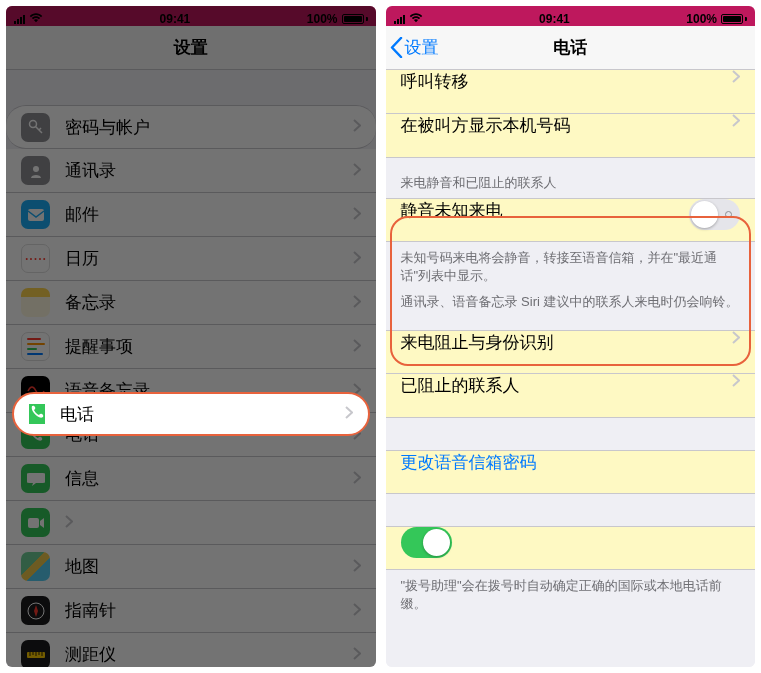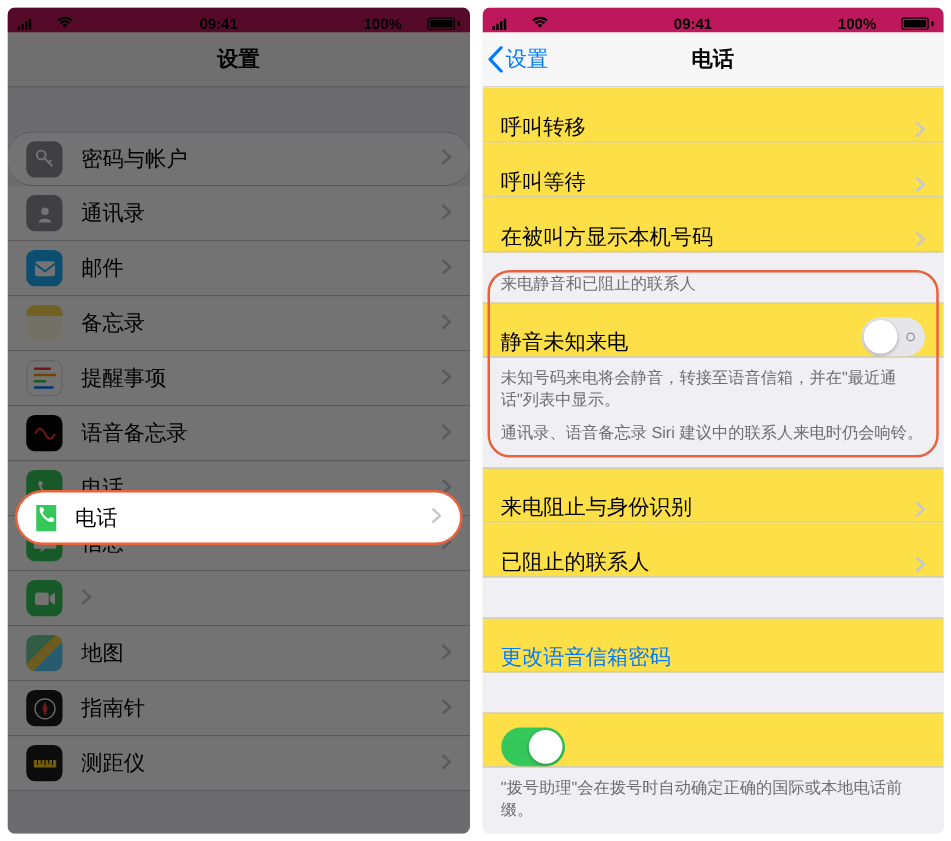--- a/index.html
+++ b/index.html
@@ -44,21 +44,21 @@
     font-size: 12px;
     font-weight: 600;
     color: #000;
     background: #be185d;
     position: relative;
     z-index: 2;
   }
   .status-left, .status-right {
     display: flex;
     align-items: center;
-    gap: 20px;
+    gap: 4px;
   }
   .signal-bars {
     display: flex;
     align-items: flex-end;
     gap: 1px;
     height: 10px;
   }
   .signal-bars span {
     width: 2px;
     background: #000;
@@ -200,26 +200,26 @@
     color: #6d6d72;
     padding: 16px 15px 6px;
   }
   .section-footer {
     font-size: 13px;
     color: #6d6d72;
     padding: 7px 15px 8px;
     line-height: 1.4;
   }
   .row-plain {
-    background: #fde047;
+    background: #fef9c3;
     border-top: 0.5px solid #c8c7cc;
     border-bottom: 0.5px solid #c8c7cc;
     height: 44px;
     display: flex;
-    align-items: flex-end;
+    align-items: flex-start;
     padding: 0 15px;
   }
   .row-plain + .row-plain { border-top: none; }
   .row-plain .label { flex:1; font-size:17px; color:#000; }
   .link-row .label { color:#007aff; }
   .toggle {
     width: 51px;
     height: 31px;
     border-radius: 16px;
     background: #e9e9ea;
@@ -324,20 +324,32 @@
                 <rect x="1" y="1" width="16" height="12" rx="2" fill="#fff"></rect>
                 <path d="M1 3 L9 9 L17 3" stroke="#1badf8" stroke-width="1.5" fill="none"></path>
               </svg>
           </div>
           <div class="label">邮件</div>
           <div class="chevron"><svg viewBox="0 0 8 13">
                 <path d="M1 1 L7 6.5 L1 12" stroke="#c7c7cc" stroke-width="2" fill="none"></path>
               </svg></div>
         </div>
         <div class="row">
+          <div class="icon-box ic-calendar">
+            <div class="calendar-inner">
+                <div class="dots">• • • • •</div>
+                <div class="num"></div>
+              </div>
+          </div>
+          <div class="label">日历</div>
+          <div class="chevron"><svg viewBox="0 0 8 13">
+                <path d="M1 1 L7 6.5 L1 12" stroke="#c7c7cc" stroke-width="2" fill="none"></path>
+              </svg></div>
+        </div>
+        <div class="row">
           <div class="icon-box ic-notes"></div>
           <div class="label">备忘录</div>
           <div class="chevron"><svg viewBox="0 0 8 13">
                 <path d="M1 1 L7 6.5 L1 12" stroke="#c7c7cc" stroke-width="2" fill="none"></path>
               </svg></div>
         </div>
         <div class="row">
           <div class="icon-box ic-reminders">
             <div class="reminders-inner">
                 <span></span>
@@ -479,26 +491,20 @@
       <div class="nav-title">电话</div>
     </div>
     <div class="content">
       <div class="row-plain" style="border-top:none">
         <div class="label">呼叫转移</div>
         <div class="chevron"><svg viewBox="0 0 8 13">
               <path d="M1 1 L7 6.5 L1 12" stroke="#c7c7cc" stroke-width="2" fill="none"></path>
             </svg></div>
       </div>
       <div class="row-plain">
-        <div class="label">呼叫等待</div>
-        <div class="chevron"><svg viewBox="0 0 8 13">
-              <path d="M1 1 L7 6.5 L1 12" stroke="#c7c7cc" stroke-width="2" fill="none"></path>
-            </svg></div>
-      </div>
-      <div class="row-plain">
         <div class="label">在被叫方显示本机号码</div>
         <div class="chevron"><svg viewBox="0 0 8 13">
               <path d="M1 1 L7 6.5 L1 12" stroke="#c7c7cc" stroke-width="2" fill="none"></path>
             </svg></div>
       </div>
 
       <div class="section-header">来电静音和已阻止的联系人</div>
       <div class="row-plain">
         <div class="label">静音未知来电</div>
         <div class="toggle off-gray">

